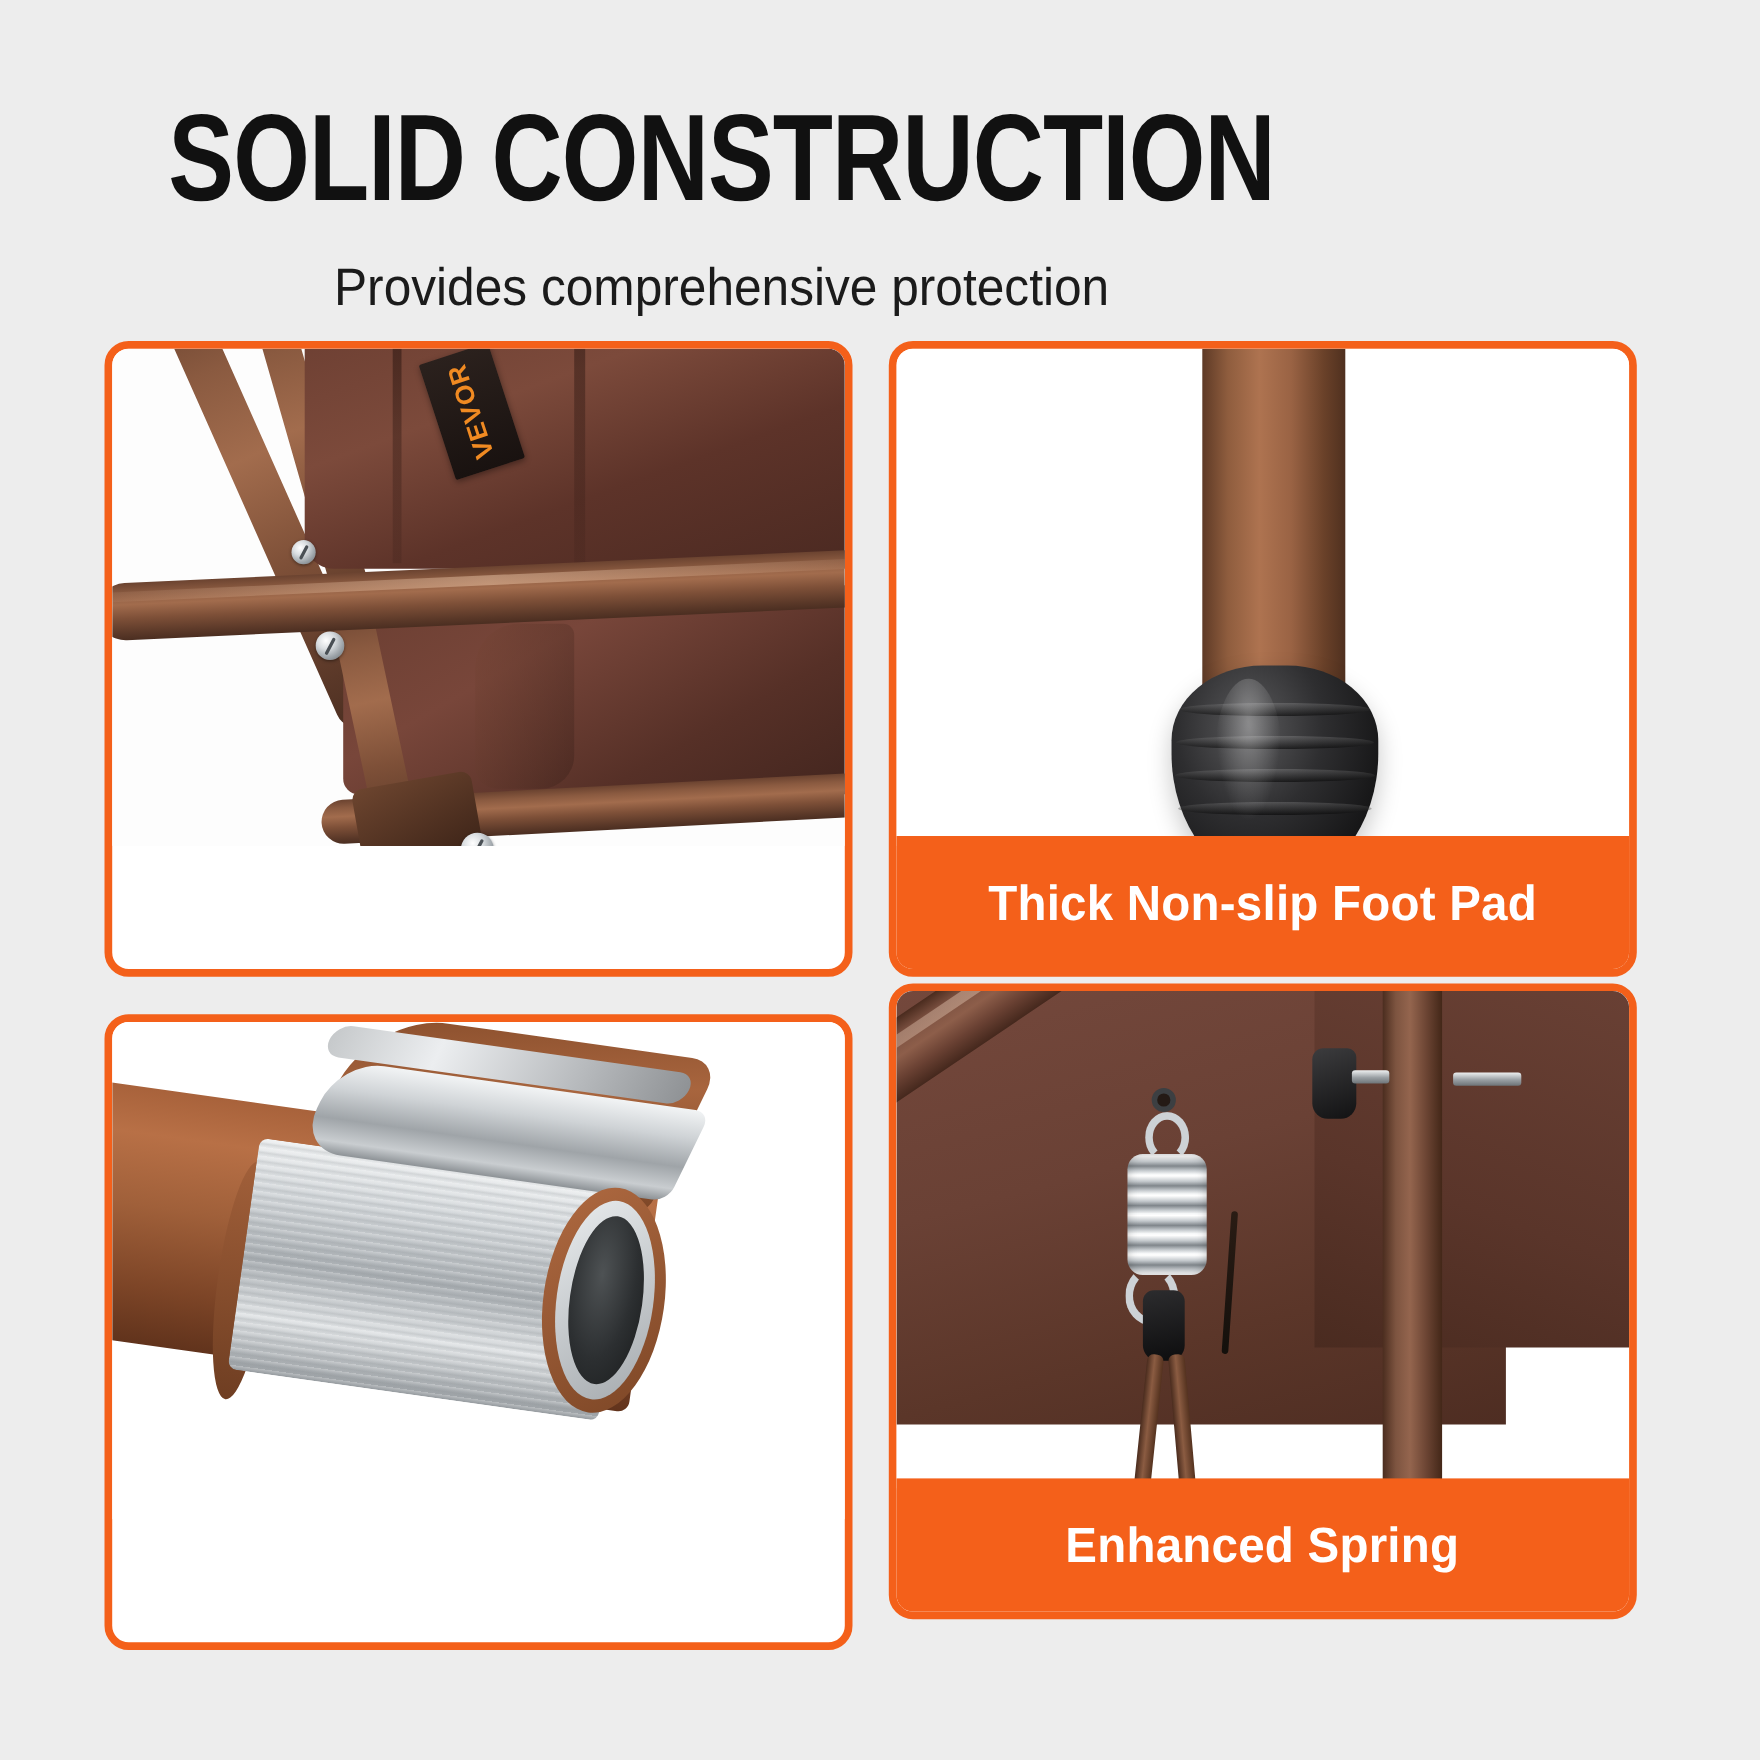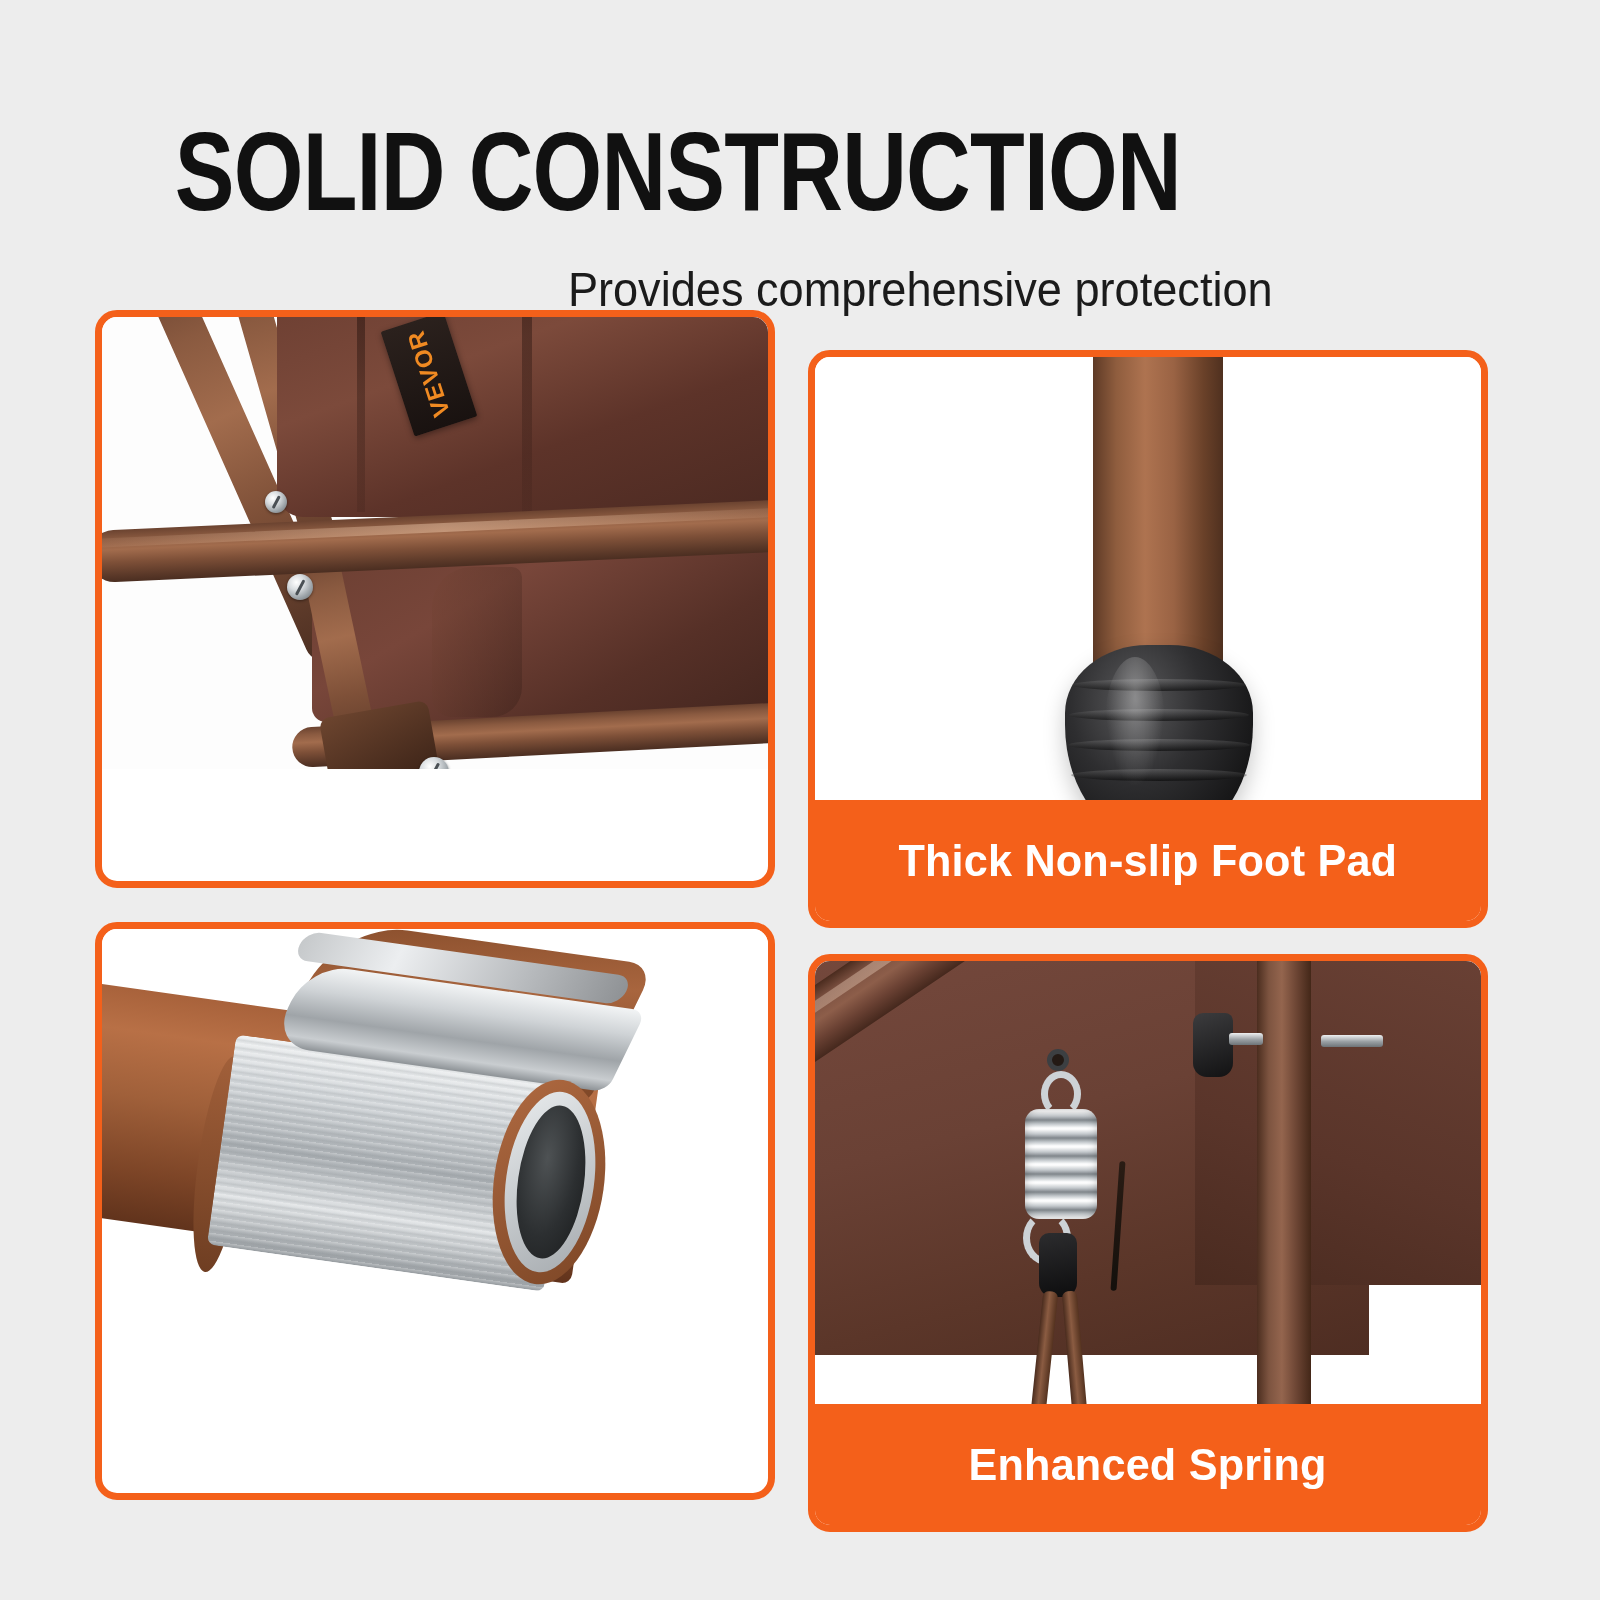--- a/index.html
+++ b/index.html
@@ -5,21 +5,21 @@
   * { margin:0; padding:0; box-sizing:border-box; }
   html, body {
     width:1600px; height:1600px;
     background:#ededed;
     font-family:"Liberation Sans", sans-serif;
     overflow:hidden;
   }
   .page { position:relative; width:1600px; height:1600px; background:#ededed; }
 
   
-  .header { position:absolute; left:0; top:0; width:1312px; text-align:right;margin-top:28px; }
+  .header { position:absolute; left:0; top:0; width:1312px; text-align:center; }
   .title {
     font-family:"Liberation Sans", sans-serif;
     font-weight:bold;
     font-size:112px;
     line-height:1.0;
     letter-spacing:-1px;
     color:#111111;
     margin-top:88px;
     transform:scaleX(0.80);
     transform-origin:center top;
@@ -40,23 +40,23 @@
   .grid { position:absolute; left:95px; top:310px; width:1410px; height:1190px; }
   .card {
     position:absolute;
     width:680px; height:578px;
     border:7px solid #f4601a;
     border-radius:22px;
     background:#ffffff;
     overflow:hidden;
   }
   .card.c1 { left:0;     top:0; }
-  .card.c2 { left:713px; top:0;margin-top:40px; }
+  .card.c2 { left:713px; top:0; }
   .card.c3 { left:0;     top:612px; }
-  .card.c4 { left:713px; top:644px;text-align:right; }
+  .card.c4 { left:713px; top:584px;text-align:right; }
 
   .photo { position:absolute; left:0; top:0; right:0; height:452px; overflow:hidden; background:#ffffff; }
   .label-band {
     position:absolute; left:-1px; right:-1px; bottom:-1px; height:122px;
     background:#f4601a;
     display:flex; align-items:center; justify-content:center;
   }
   .label-text {
     color:#ffffff; font-weight:bold; font-size:45px;
     font-family:"Liberation Sans", sans-serif;

